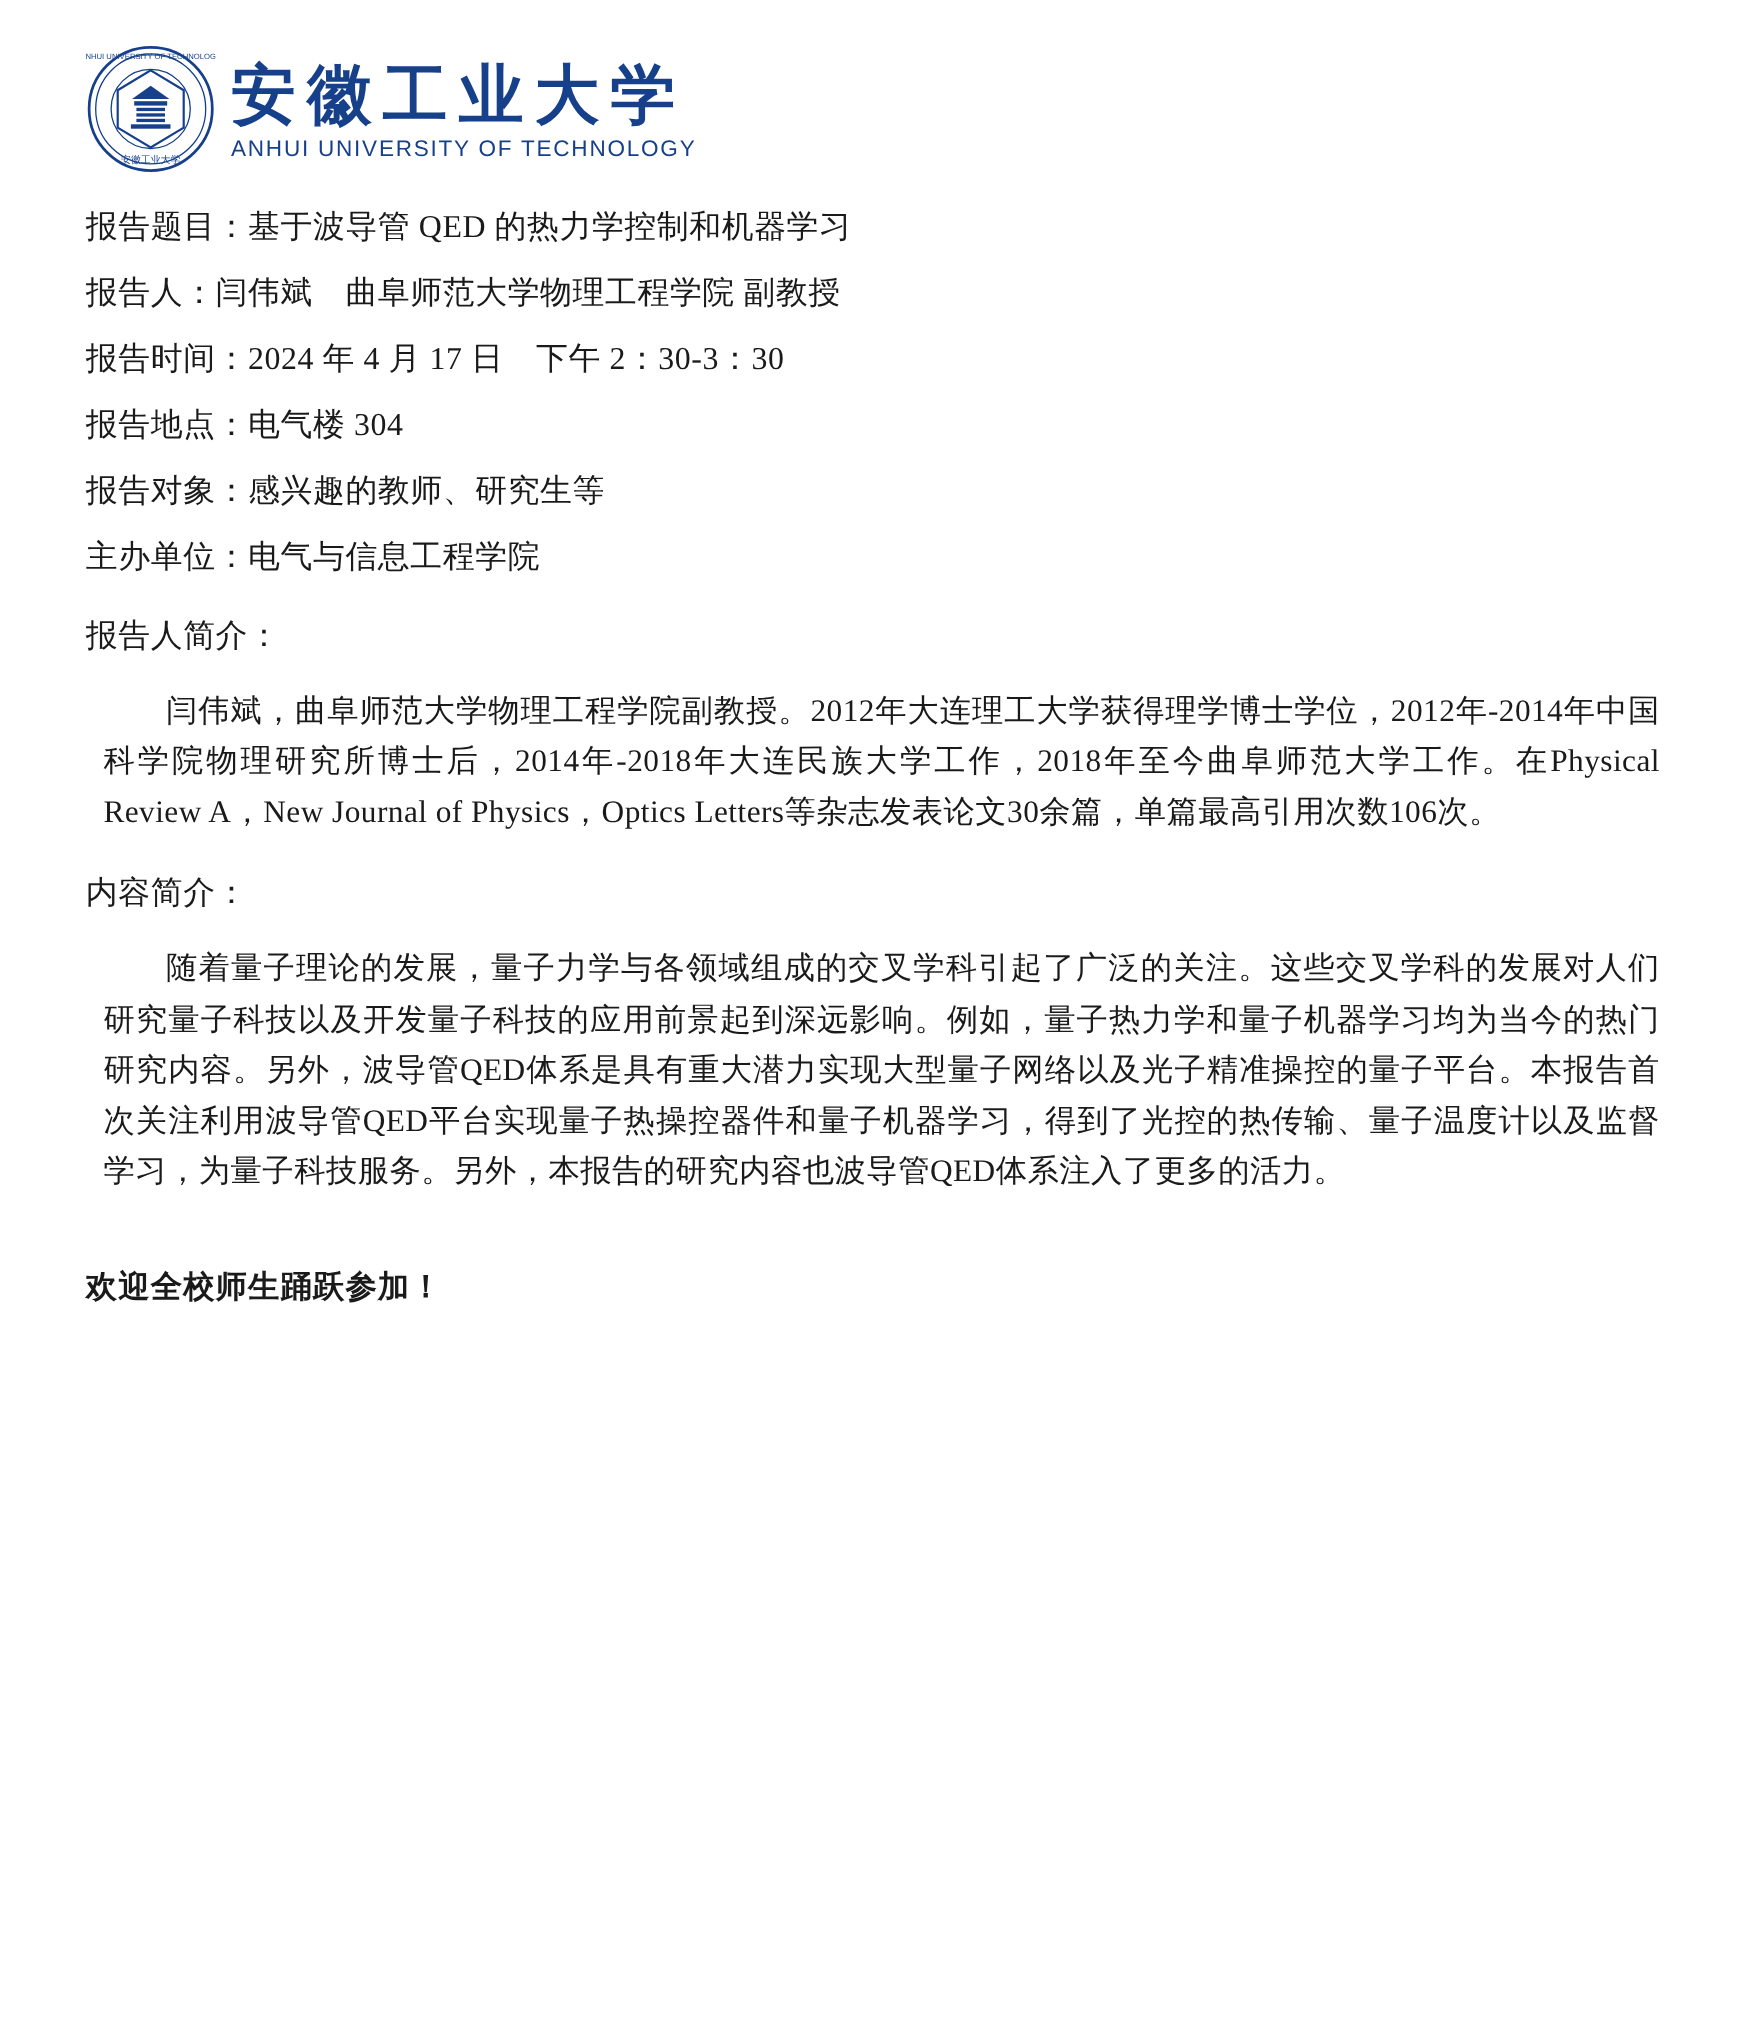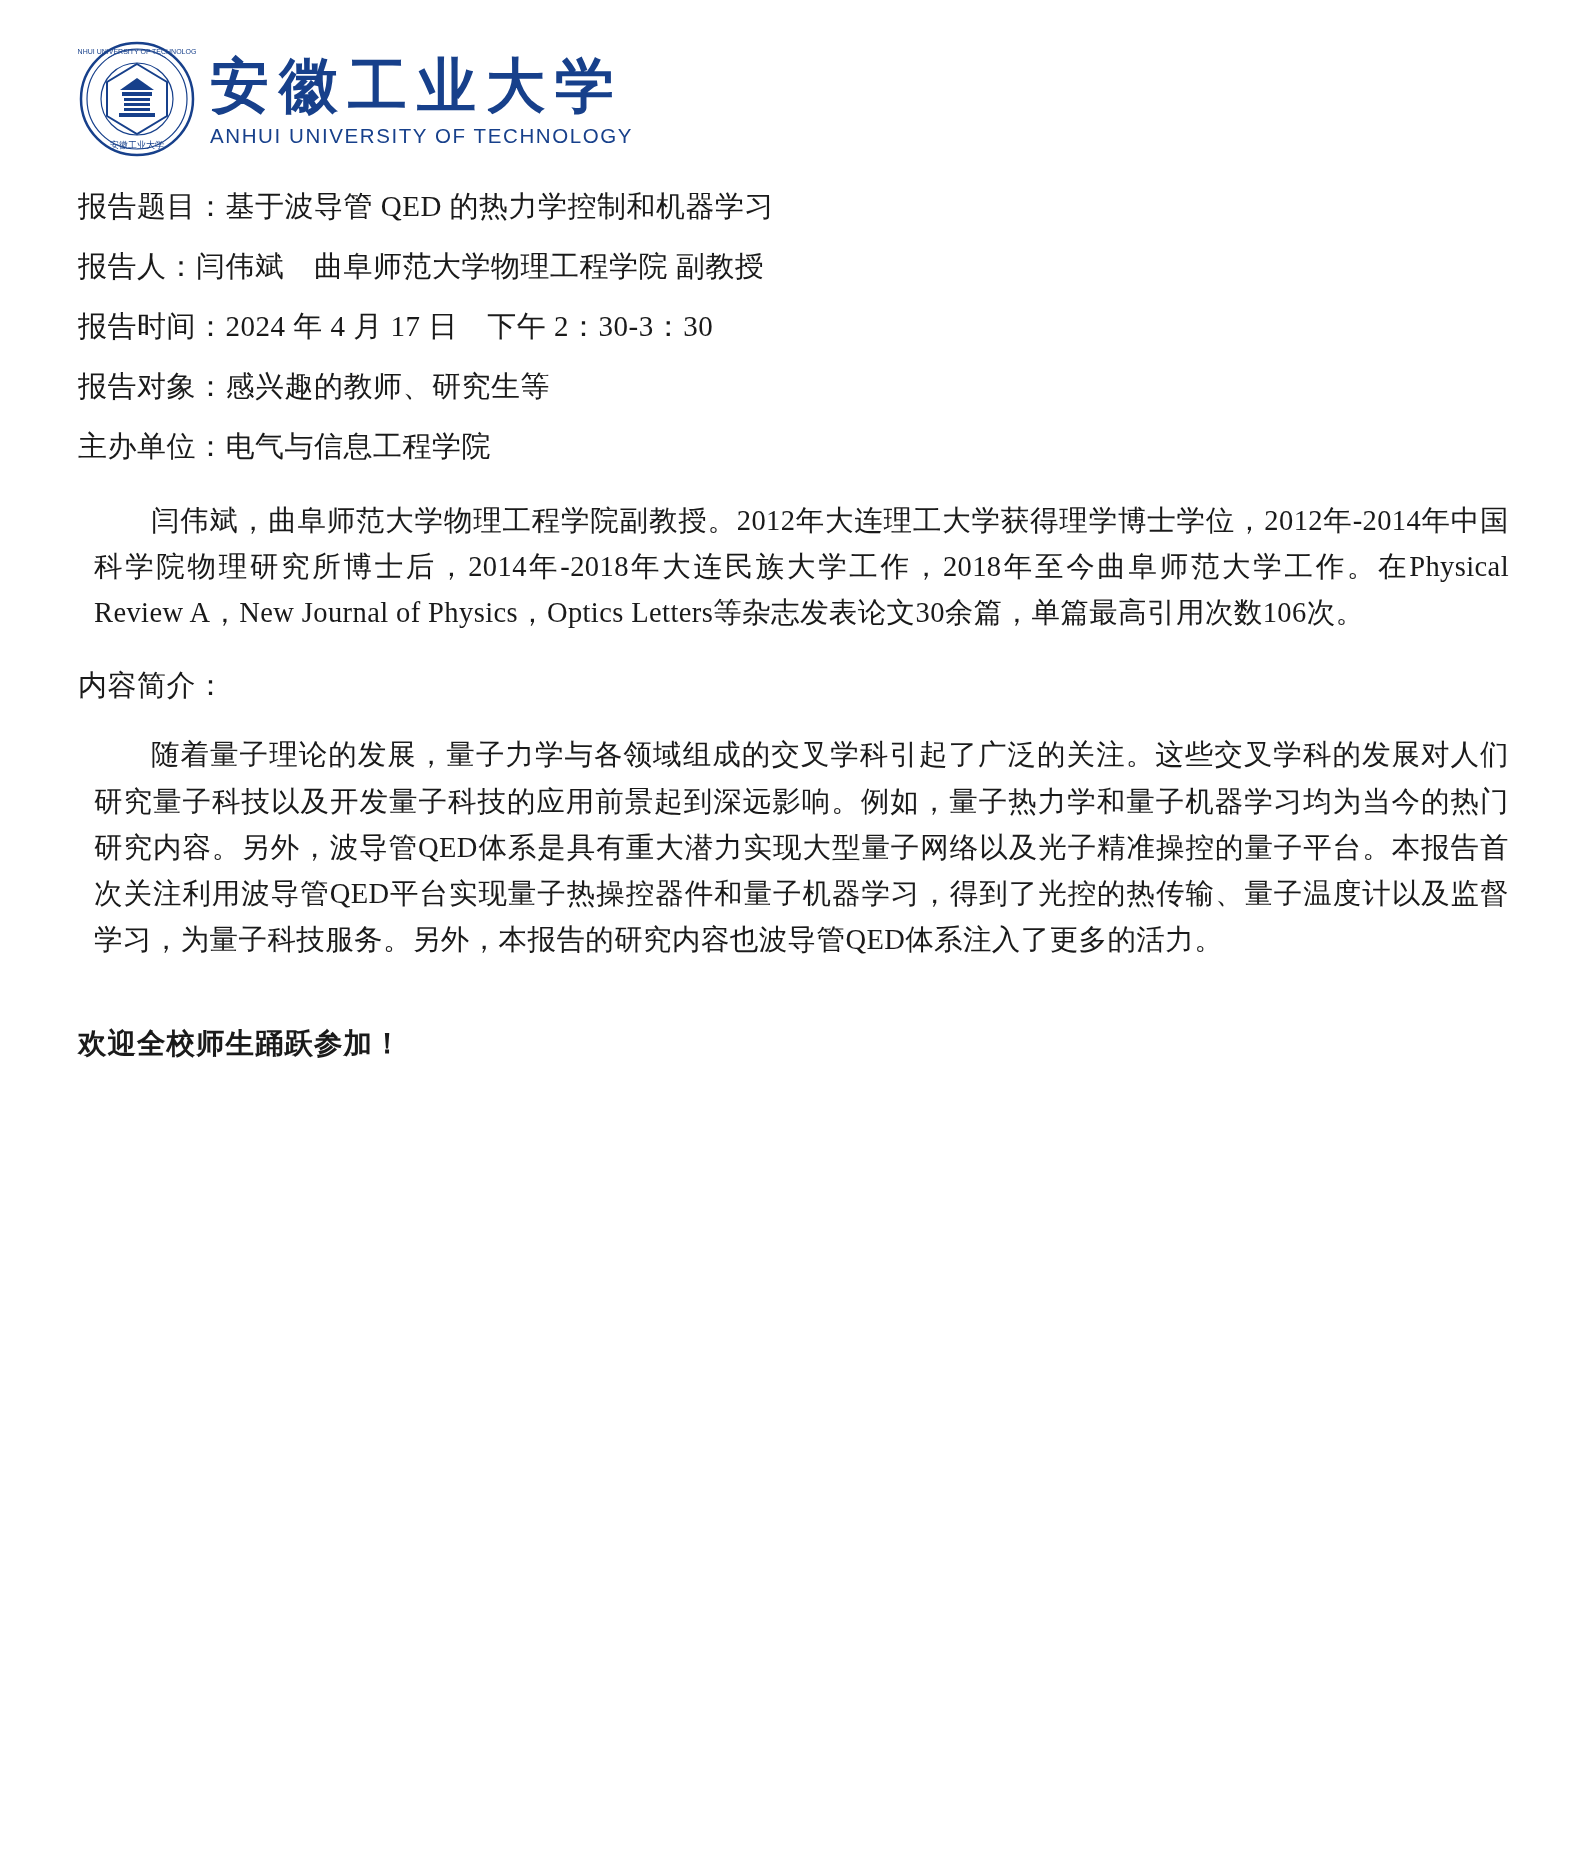--- a/index.html
+++ b/index.html
@@ -117,25 +117,27 @@
     </div>
     <div class="wordmark">
       <div class="cn">安徽工业大学</div>
       <div class="en">ANHUI UNIVERSITY OF TECHNOLOGY</div>
     </div>
   </div>
 
   <p class="meta-line">报告题目：基于波导管 QED 的热力学控制和机器学习</p>
   <p class="meta-line">报告人：闫伟斌　曲阜师范大学物理工程学院 副教授</p>
   <p class="meta-line">报告时间：2024 年 4 月 17 日　下午 2：30-3：30</p>
+  <p class="meta-line">报告地点：电气楼 304</p>
   <p class="meta-line">报告对象：感兴趣的教师、研究生等</p>
   <p class="meta-line">主办单位：电气与信息工程学院</p>
 
   <div class="spacer-sm"></div>
 
+  <p class="section-label">报告人简介：</p>
   <p class="para intro">闫伟斌，曲阜师范大学物理工程学院副教授。2012年大连理工大学获得理学博士学位，2012年-2014年中国科学院物理研究所博士后，2014年-2018年大连民族大学工作，2018年至今曲阜师范大学工作。在Physical Review A，New Journal of Physics，Optics Letters等杂志发表论文30余篇，单篇最高引用次数106次。</p>
 
   <p class="section-label">内容简介：</p>
   <p class="para">随着量子理论的发展，量子力学与各领域组成的交叉学科引起了广泛的关注。这些交叉学科的发展对人们研究量子科技以及开发量子科技的应用前景起到深远影响。例如，量子热力学和量子机器学习均为当今的热门研究内容。另外，波导管QED体系是具有重大潜力实现大型量子网络以及光子精准操控的量子平台。本报告首次关注利用波导管QED平台实现量子热操控器件和量子机器学习，得到了光控的热传输、量子温度计以及监督学习，为量子科技服务。另外，本报告的研究内容也波导管QED体系注入了更多的活力。</p>
 
   <p class="footer-note">欢迎全校师生踊跃参加！</p>
 
 </div>
 
 </body></html>

